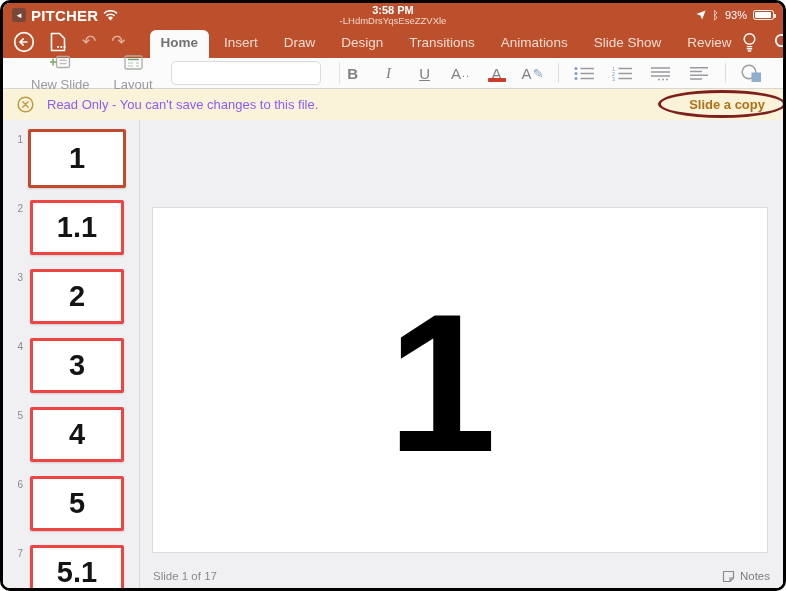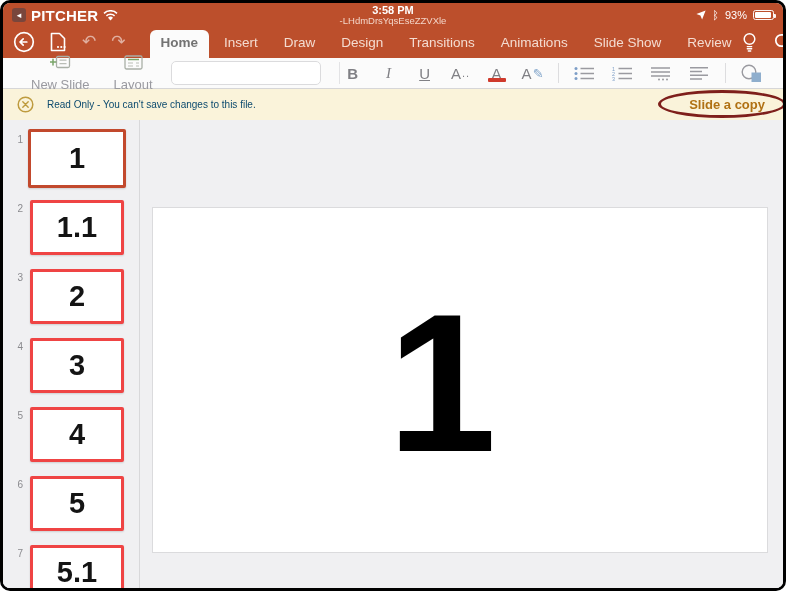--- a/index.html
+++ b/index.html
@@ -66,21 +66,21 @@
   .fmt .dots{ font-size:11px; letter-spacing:1px; margin-left:1px; }
   .color-bar{ position:absolute; left:9px; right:9px; bottom:3px; height:4px; background:#CF3A2C; border-radius:1px; }
   .pen{ font-size:13px; color:#7FA3C9; margin-left:1px; }
   .sep{ width:1px; height:20px; background:#DDDDDF; margin:0 7px; }
   .list-btn{ width:38px; height:24px; display:flex; align-items:center; justify-content:center; }
   
   .banner{
     height:31px; background:#FAF3DA; display:flex; align-items:center;
     padding:0 14px; position:relative; flex:0 0 auto;
   }
-  .banner-msg{ font-size:10px; color:#0c4a6e; margin-left:13px; }
+  .banner-msg{ font-size:13px; color:#8b5cf6; margin-left:13px; }
   .banner-action{ margin-left:auto; font-size:13px; font-weight:bold; color:#B07114; padding-right:4px; }
   .annot-ellipse{
     position:absolute; left:655px; top:1px; width:128px; height:28px;
     border:3px solid #7E1F1B; border-radius:50%; pointer-events:none;
   }
   
   .content{ flex:1; display:flex; overflow:hidden; background:#F0F0F2; }
   .thumb-panel{
     width:137px; flex:0 0 auto; border-right:1px solid #D8D8DA;
     padding-top:11px; overflow:hidden; background:#F0F0F2;
@@ -313,16 +313,28 @@
       <div class="thumb-item">
         <span class="thumb-num">7</span>
         <span class="thumb-box">5.1</span>
       </div>
     </div>
 
     <div class="main-area">
       <div class="slide">
         <span class="slide-text">1</span>
       </div>
+      <div class="footer">
+        <span>Slide 1 of 17</span>
+        <span class="notes-btn">
+          <span>
+            <svg width="13" height="13" viewBox="0 0 13 13">
+              <path d="M1.5 1.5 H11.5 V8 L8 11.5 H1.5 Z" stroke="#8A8A8E" stroke-width="1.2" fill="none" stroke-linejoin="round"></path>
+              <path d="M8 11.5 V8 H11.5" stroke="#8A8A8E" stroke-width="1.2" fill="none" stroke-linejoin="round"></path>
+            </svg>
+          </span>
+          <span>Notes</span>
+        </span>
+      </div>
     </div>
 
   </div>
 </div>
 
 </body></html>

